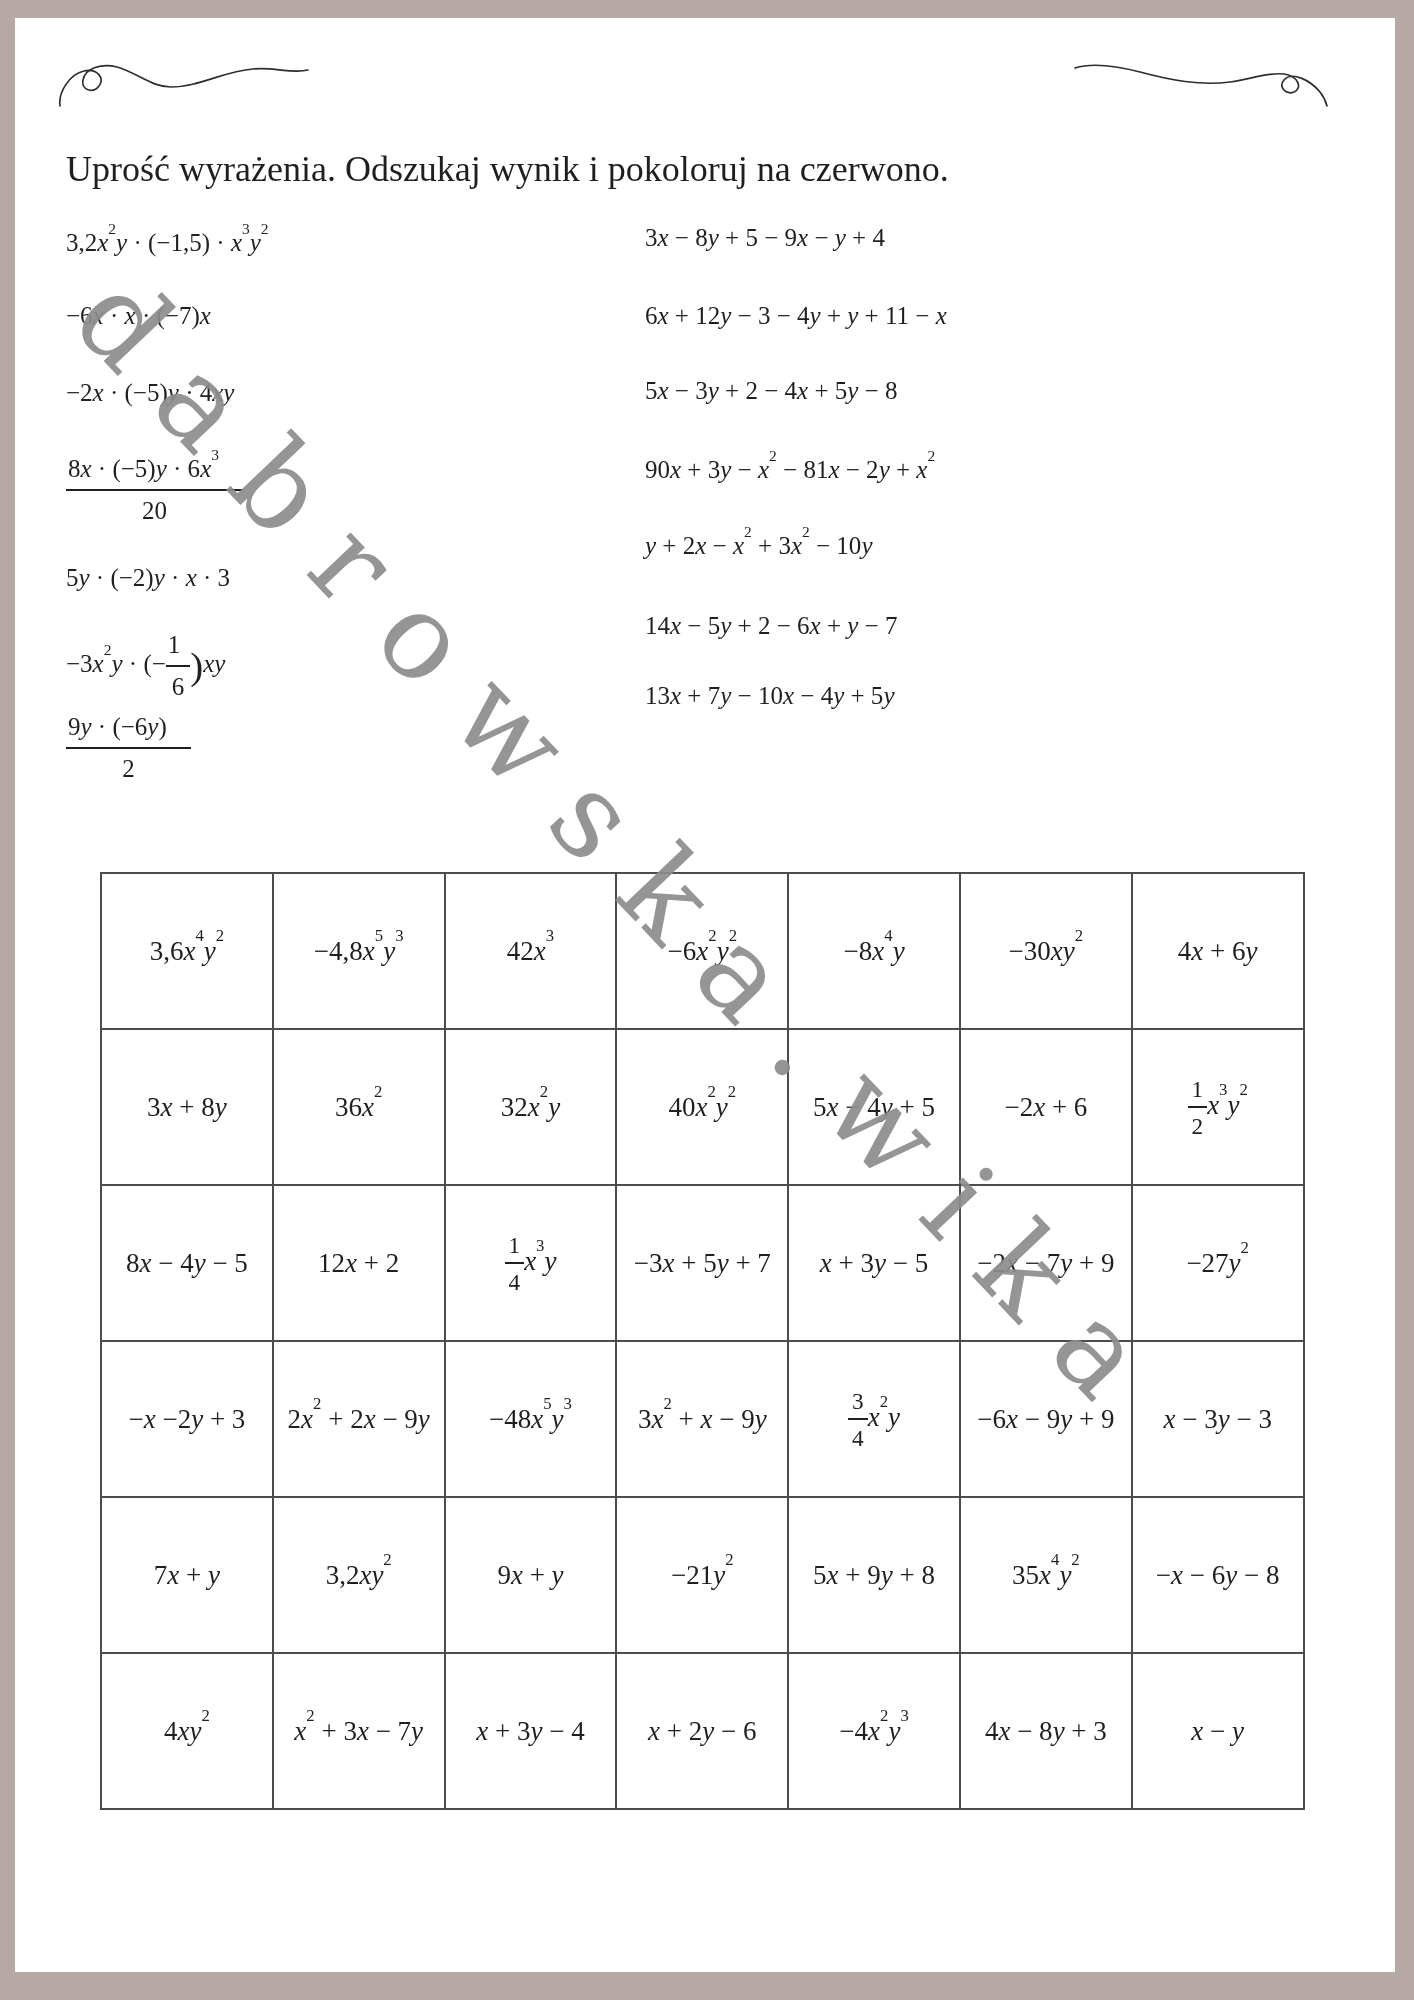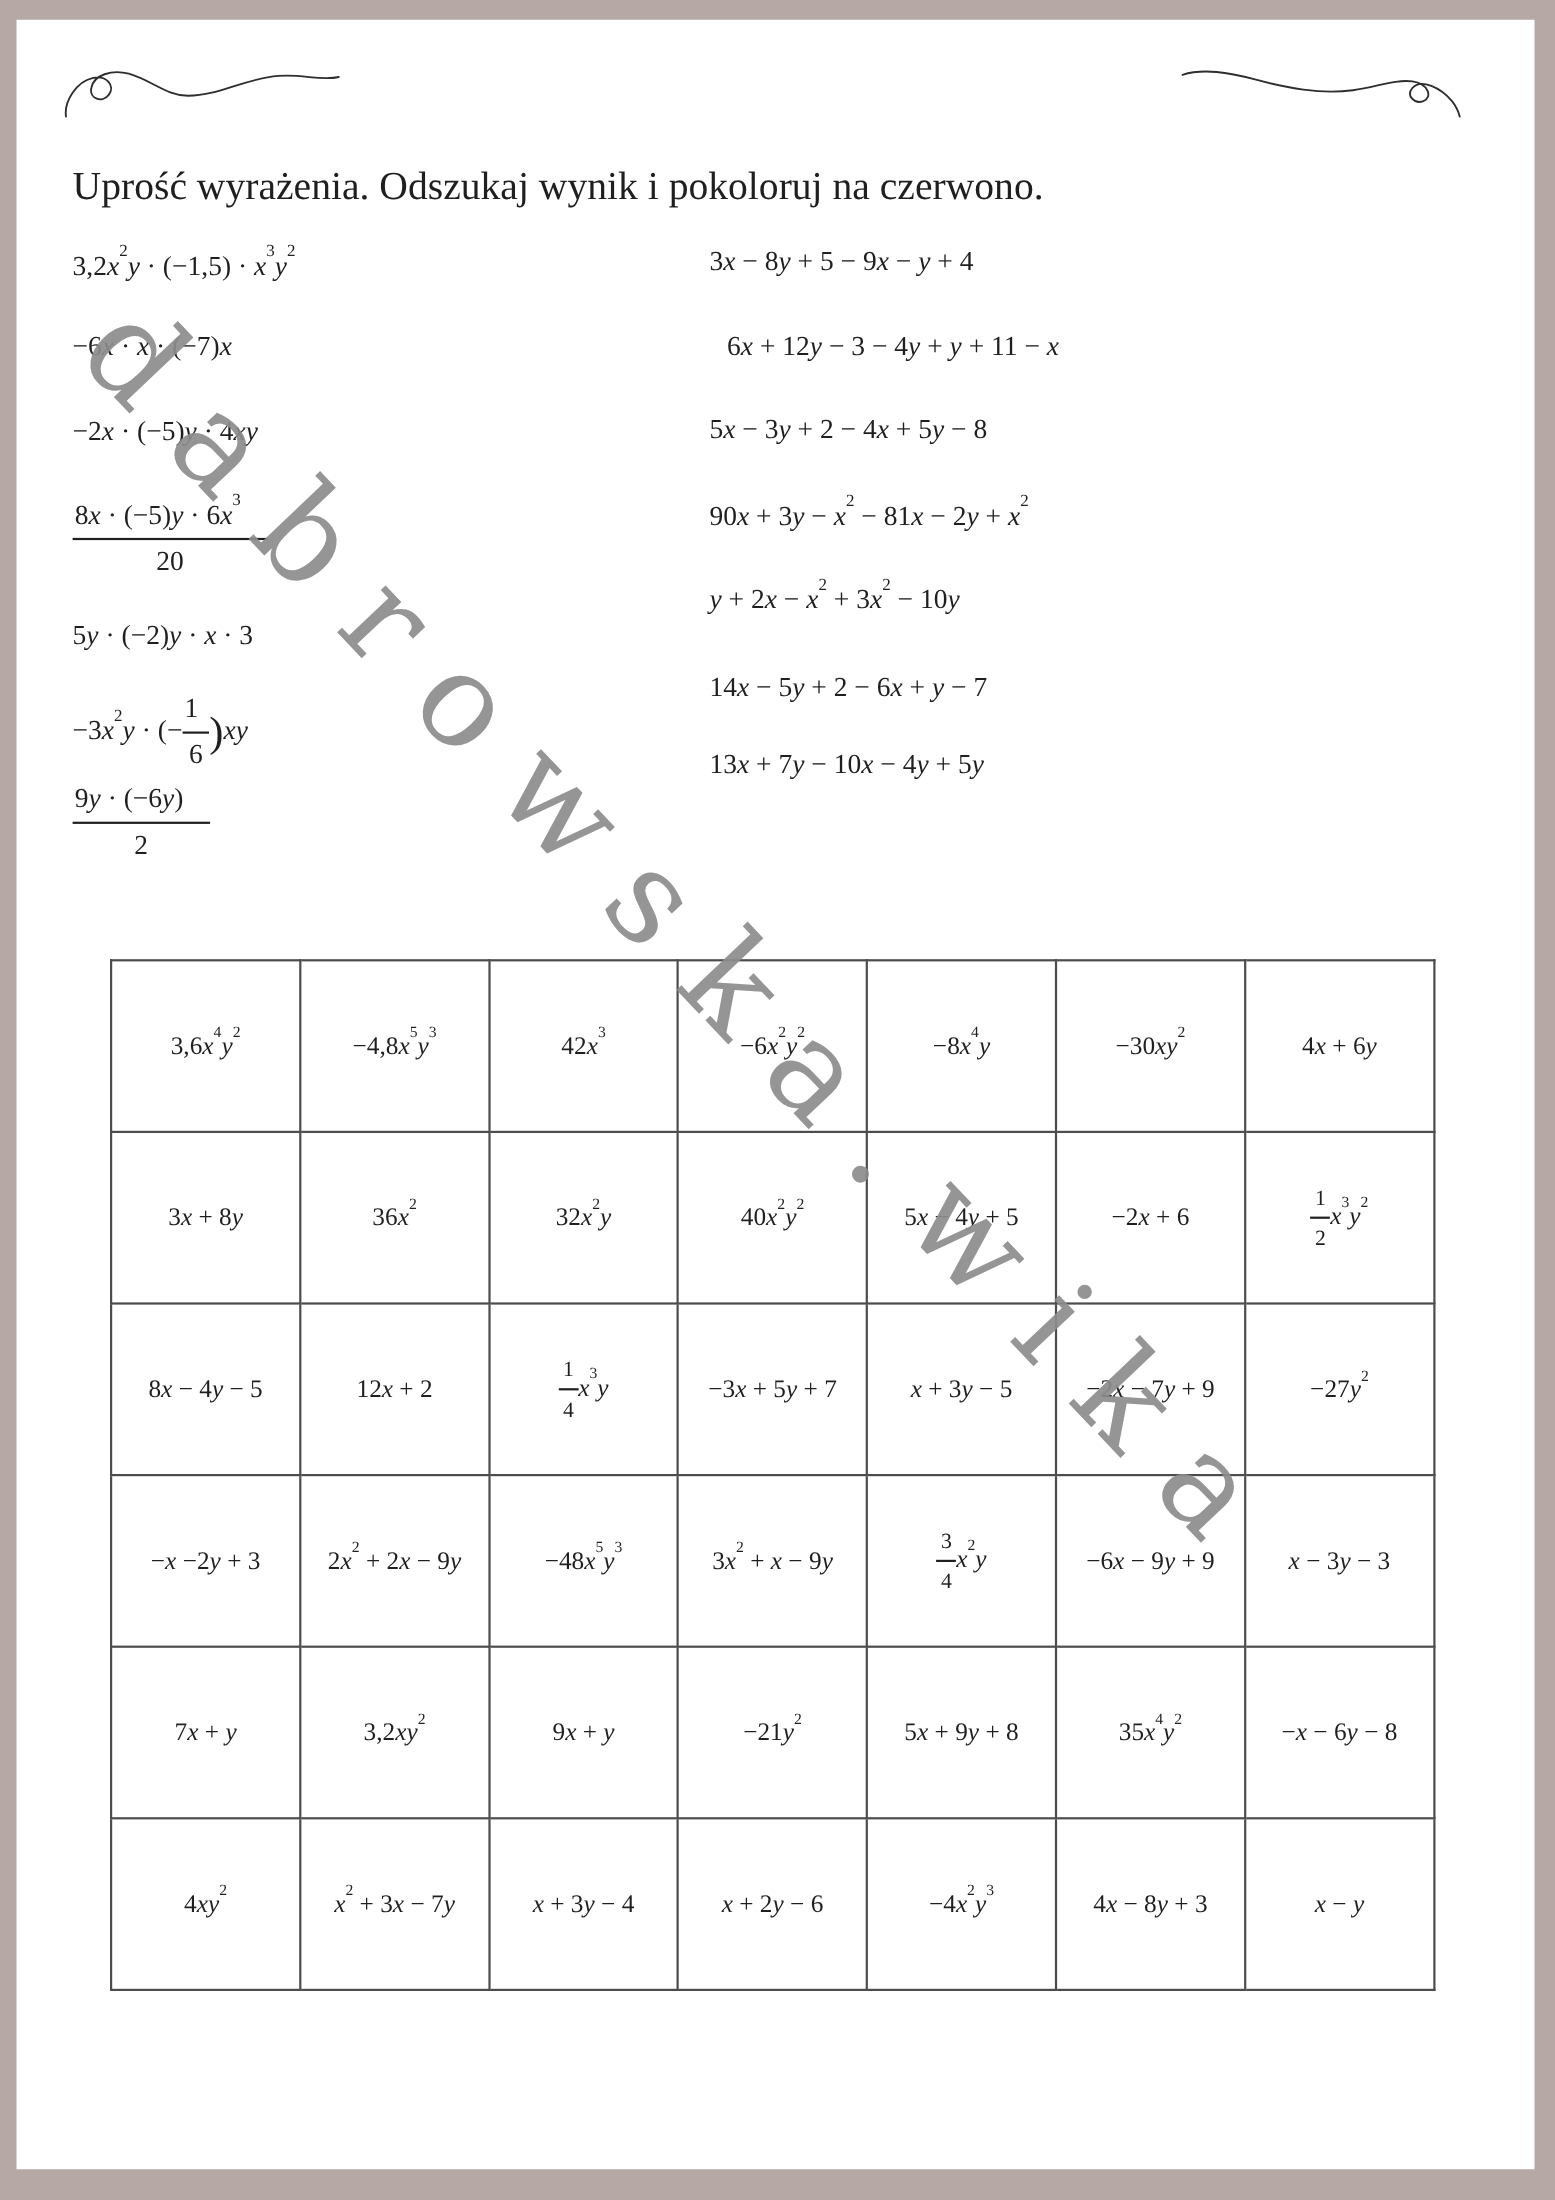--- a/index.html
+++ b/index.html
@@ -28,21 +28,21 @@
 
   .frac{display:inline-block;text-align:center;vertical-align:middle;line-height:34px;}
   .frac .num{display:block;padding:0 10px 3px 2px;border-bottom:2px solid var(--ink);}
   .frac .den{display:block;padding-top:3px;}
   .frac.blockfrac .num{padding-right:24px;text-align:center;}
   .tall{font-size:1.55em;vertical-align:middle;line-height:0;}
 
   .answers{position:absolute;left:100px;top:872px;border-collapse:collapse;table-layout:fixed;
            width:1203px;height:938px;z-index:2;}
   .answers td{border:2px solid var(--grid);width:171.8px;height:124px;text-align:center;vertical-align:middle;
-              font-size:23px;white-space:nowrap;overflow:visible;}
+              font-size:27px;white-space:nowrap;overflow:visible;}
   .answers td .frac{font-size:0.86em;line-height:30px;}
   .answers td .frac .num{padding:0 4px 2px;border-bottom-width:2px;}
 
   .watermark{position:absolute;left:148px;top:248px;z-index:10;pointer-events:none;
              font-family:"DejaVu Serif","Liberation Serif",serif;font-size:118px;color:var(--wm);
              letter-spacing:40px;transform:rotate(46.5deg);transform-origin:0 0;opacity:0.92;white-space:nowrap;}
 
   .col-left{position:absolute;left:66px;top:0;z-index:2;}
   .col-right{position:absolute;left:645px;top:0;z-index:2;}
 </style>
@@ -68,21 +68,21 @@
       <div class="expr" style="top: 226px;">3,2<i>x</i><sup>2</sup><i>y</i> · (−1,5) · <i>x</i><sup>3</sup><i>y</i><sup>2</sup></div>
       <div class="expr" style="top: 299px;">−6<i>x</i> · <i>x</i> · (−7)<i>x</i></div>
       <div class="expr" style="top: 376px;">−2<i>x</i> · (−5)<i>y</i> · 4<i>x</i><i>y</i></div>
       <div class="expr" style="top: 452px;"><span class="frac blockfrac"><span class="num">8<i>x</i> · (−5)<i>y</i> · 6<i>x</i><sup>3</sup></span><span class="den">20</span></span></div>
       <div class="expr" style="top: 561px;">5<i>y</i> · (−2)<i>y</i> · <i>x</i> · 3</div>
       <div class="expr" style="top: 628px;">−3<i>x</i><sup>2</sup><i>y</i> · (−<span class="frac"><span class="num">1</span><span class="den">6</span></span><span class="tall">)</span><i>x</i><i>y</i></div>
       <div class="expr" style="top: 710px;"><span class="frac blockfrac"><span class="num">9<i>y</i> · (−6<i>y</i>)</span><span class="den">2</span></span></div>
     </div>
   <div class="col-right" id="right-exprs">
       <div class="expr" style="top: 221px;">3<i>x</i> − 8<i>y</i> + 5 − 9<i>x</i> − <i>y</i> + 4</div>
-      <div class="expr" style="top: 299px; margin-left: 16px;">6<i>x</i> + 12<i>y</i> − 3 − 4<i>y</i> + <i>y</i> + 11 − <i>x</i></div>
+      <div class="expr" style="top: 299px;">6<i>x</i> + 12<i>y</i> − 3 − 4<i>y</i> + <i>y</i> + 11 − <i>x</i></div>
       <div class="expr" style="top: 374px;">5<i>x</i> − 3<i>y</i> + 2 − 4<i>x</i> + 5<i>y</i> − 8</div>
       <div class="expr" style="top: 453px;">90<i>x</i> + 3<i>y</i> − <i>x</i><sup>2</sup> − 81<i>x</i> − 2<i>y</i> + <i>x</i><sup>2</sup></div>
       <div class="expr" style="top: 529px;"><i>y</i> + 2<i>x</i> − <i>x</i><sup>2</sup> + 3<i>x</i><sup>2</sup> − 10<i>y</i></div>
       <div class="expr" style="top: 609px;">14<i>x</i> − 5<i>y</i> + 2 − 6<i>x</i> + <i>y</i> − 7</div>
       <div class="expr" style="top: 679px;">13<i>x</i> + 7<i>y</i> − 10<i>x</i> − 4<i>y</i> + 5<i>y</i></div>
     </div>
 
   <table class="answers">
     <tbody id="answers-body">
         <tr>

